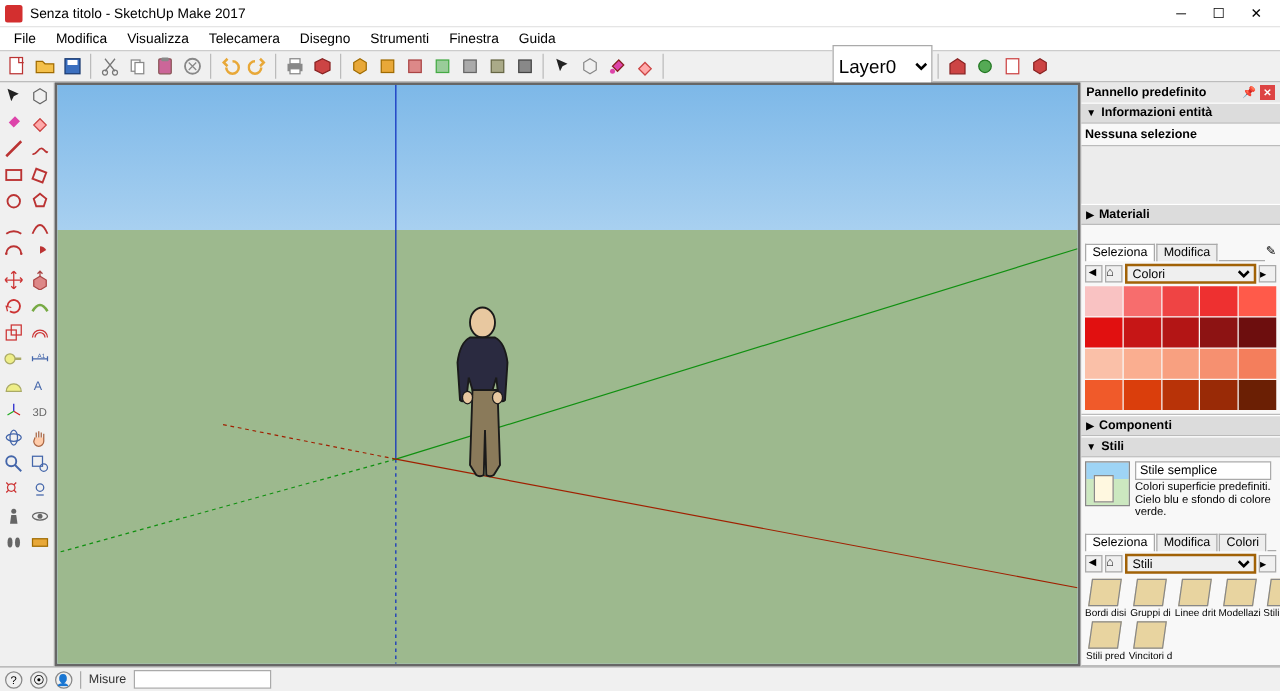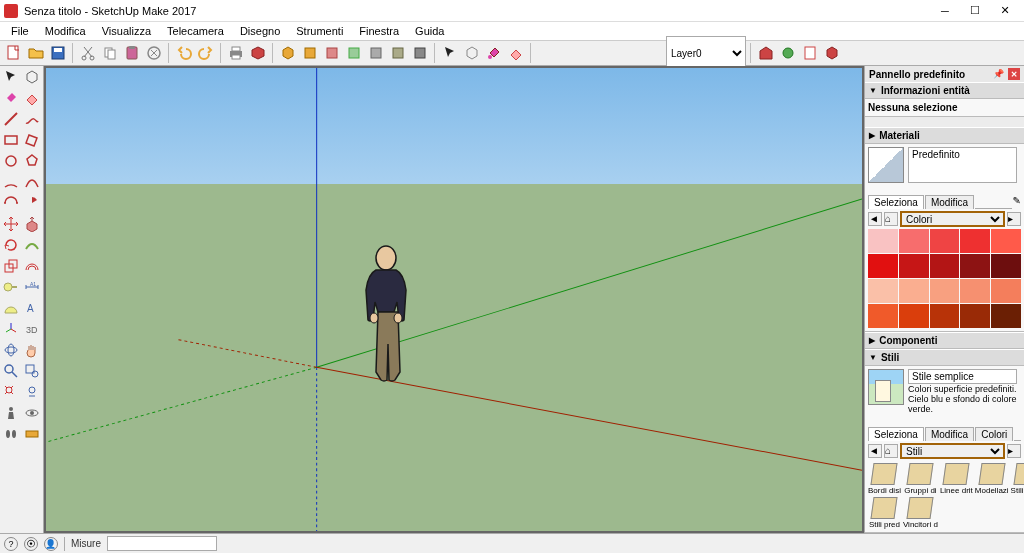--- a/index.html
+++ b/index.html
@@ -11,21 +11,21 @@
 .titlebar .winbtn { width: 30px; height: 22px; display: flex; align-items: center; justify-content: center; font-size: 11px; cursor: pointer; }
 .titlebar .close { color: #000; }
 
 .menubar { height: 18px; background: #fff; display: flex; align-items: center; padding: 0 4px; gap: 2px; }
 .menubar .mi { font-size: 11px; padding: 1px 7px; cursor: pointer; }
 
 .toolbar { height: 26px; background: #f0f0f0; border-top: 1px solid #ccc; border-bottom: 1px solid #aaa; display: flex; align-items: center; padding: 0 4px; gap: 2px; }
 .tbtn { width: 20px; height: 20px; display: flex; align-items: center; justify-content: center; cursor: pointer; border-radius: 2px; }
 .tbtn svg { width: 16px; height: 16px; }
 .tsep { width: 2px; height: 20px; border-left: 1px solid #bbb; margin: 0 2px; }
-.layersel { height: 34px; font-size: 10px; width: 80px; border: 1px solid #aaa; background: #fff; margin-left: 130px; }
+.layersel { height: 34px; font-size: 15px; width: 80px; border: 1px solid #aaa; background: #fff; margin-left: 130px; }
 
 .workrow { flex: 1; display: flex; min-height: 0; }
 
 .lefttools { width: 44px; background: #f0f0f0; border-right: 1px solid #aaa; display: flex; flex-wrap: wrap; align-content: flex-start; padding: 1px; gap: 1px; }
 .lt { width: 20px; height: 20px; display: flex; align-items: center; justify-content: center; cursor: pointer; border-radius: 2px; }
 .lt svg { width: 16px; height: 16px; }
 
 .viewport { flex: 1; position: relative; border: 2px solid #666; margin: 0; }
 .viewport .sky { position: absolute; inset: 0; background: linear-gradient(#7db8e8 0%, #a8d0f0 25%); }
 .viewport .ground { position: absolute; left: 0; right: 0; top: 25%; bottom: 0; background: #9db98e; }
@@ -480,30 +480,20 @@
       </div>
     <div class="panel-body"><b>Nessuna selezione</b></div>
 
     <div class="flexgap"></div>
 
     <div class="panel-hdr">
         <span class="arrow">▶</span>
         <span>Materiali</span>
       </div>
     <div class="panel-body">
-      <div class="mat-preview">
-        <div class="mat-sw"></div>
-        <div style="flex:1;display:flex;flex-direction:column;gap:2px">
-          <div class="mat-name">Predefinito</div>
-        </div>
-        <div style="display:flex;flex-direction:column;gap:2px">
-          <div class="sb"></div>
-          <div class="sb"></div>
-        </div>
-      </div>
       <div class="tabrow">
         <div class="tab active">Seleziona</div>
         <div class="tab">Modifica</div>
         <div style="flex:1;border-bottom:1px solid #aaa"></div>
         <span style="cursor:pointer">✎</span>
       </div>
       <div class="subrow">
         <div class="sb">◄</div>
         <div class="sb">⌂</div>
         <select><option>Colori</option></select>

